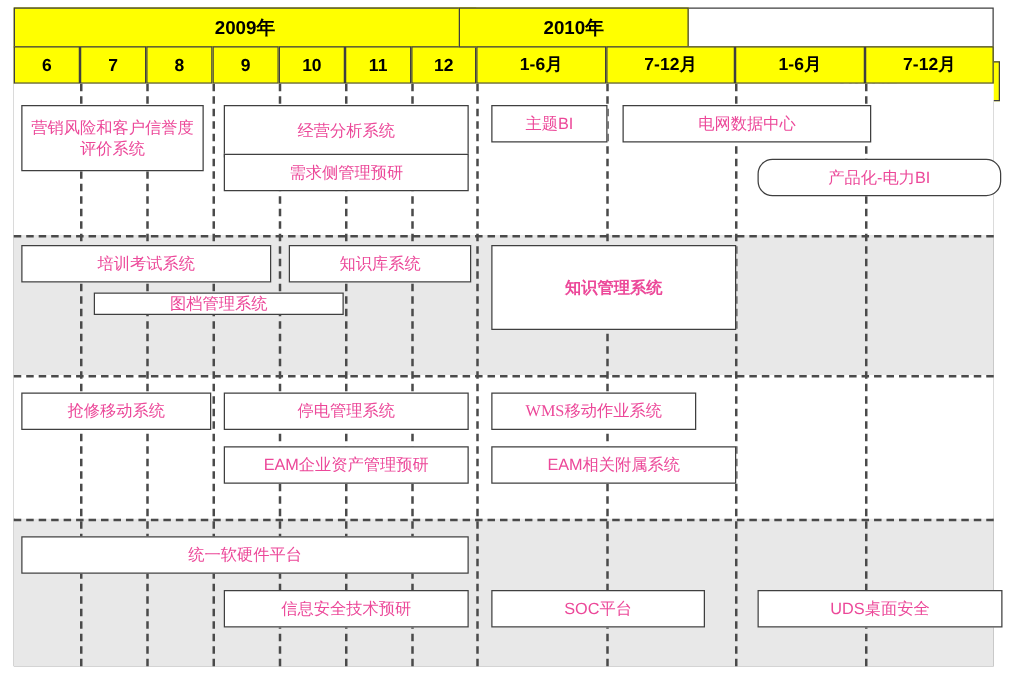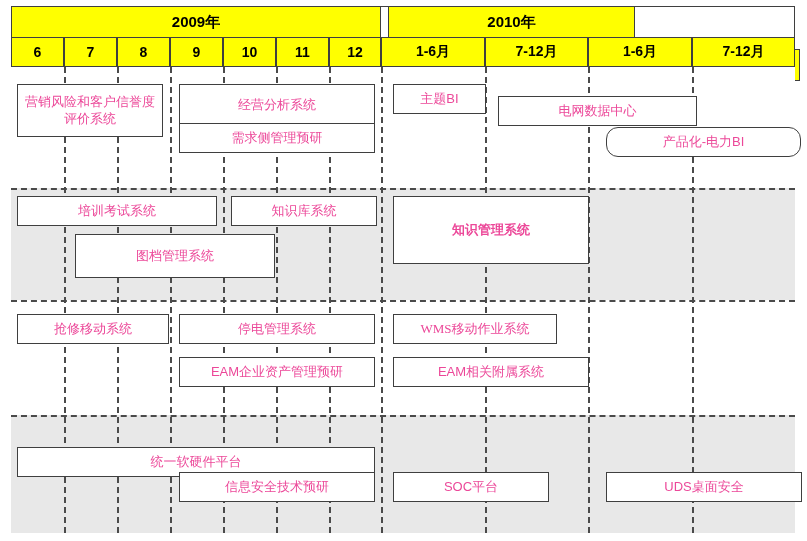--- a/index.html
+++ b/index.html
@@ -94,21 +94,21 @@
 
   <div id="header-layer">
       <div class="hdr-row hdr-year" style="left: 11px; width: 370px;">2009年</div>
       <div class="hdr-row hdr-sub" style="left: 11px; width: 53px;">6</div>
       <div class="hdr-row hdr-sub" style="left: 64px; width: 53px;">7</div>
       <div class="hdr-row hdr-sub" style="left: 117px; width: 53px;">8</div>
       <div class="hdr-row hdr-sub" style="left: 170px; width: 53px;">9</div>
       <div class="hdr-row hdr-sub" style="left: 223px; width: 53px;">10</div>
       <div class="hdr-row hdr-sub" style="left: 276px; width: 53px;">11</div>
       <div class="hdr-row hdr-sub" style="left: 329px; width: 52px;">12</div>
-      <div class="hdr-row hdr-year" style="left: 388px; width: 247px;">2010年</div>
+      <div class="hdr-row hdr-year" style="left: 367px; width: 184px;">2010年</div>
       <div class="hdr-row hdr-sub" style="left: 381px; width: 104px;">1-6月</div>
       <div class="hdr-row hdr-sub" style="left: 485px; width: 103px;">7-12月</div>
       <div class="hdr-row hdr-year" style="left: 588px; width: 212px; margin-top: 43px;">2011年</div>
       <div class="hdr-row hdr-sub" style="left: 588px; width: 104px;">1-6月</div>
       <div class="hdr-row hdr-sub" style="left: 692px; width: 103px;">7-12月</div>
     </div>
 
   <div class="bodyarea">
     <div id="bands-layer">
         <div class="band white" style="top: 0px; height: 121px;"></div>
@@ -131,31 +131,31 @@
     <div id="rowsep-layer">
         <div class="rowsep" style="top: 121px;"></div>
         <div class="rowsep" style="top: 233px;"></div>
         <div class="rowsep" style="top: 348px;"></div>
       </div>
     <div id="items-layer">
         <div class="pbox two-line" style="left: 6px; top: 17px; width: 146px; height: 53px;">营销风险和客户信誉度评价系统</div>
         <div class="pbox" style="left: 168px; top: 17px; width: 196px; height: 42px;">经营分析系统</div>
         <div class="pbox" style="left: 168px; top: 56px; width: 196px; height: 30px;">需求侧管理预研</div>
         <div class="pbox" style="left: 382px; top: 17px; width: 93px; height: 30px;">主题BI</div>
-        <div class="pbox" style="left: 487px; top: 17px; width: 199px; height: 30px; margin-top: 12px;">电网数据中心</div>
+        <div class="pbox" style="left: 487px; top: 17px; width: 199px; height: 30px;">电网数据中心</div>
         <div class="pbox" style="left: 595px; top: 60px; width: 195px; height: 30px; border-radius: 12px;">产品化-电力BI</div>
         <div class="pbox" style="left: 6px; top: 129px; width: 200px; height: 30px;">培训考试系统</div>
         <div class="pbox" style="left: 220px; top: 129px; width: 146px; height: 30px;">知识库系统</div>
-        <div class="pbox" style="left: 64px; top: 167px; width: 200px; height: 44px;">图档管理系统</div>
+        <div class="pbox" style="left: 64px; top: 167px; width: 200px; height: 18px;">图档管理系统</div>
         <div class="pbox" style="left: 382px; top: 129px; width: 196px; height: 68px; font-weight: bold;">知识管理系统</div>
         <div class="pbox" style="left: 6px; top: 247px; width: 152px; height: 30px;">抢修移动系统</div>
         <div class="pbox" style="left: 168px; top: 247px; width: 196px; height: 30px;">停电管理系统</div>
         <div class="pbox" style="left: 168px; top: 290px; width: 196px; height: 30px;">EAM企业资产管理预研</div>
         <div class="pbox" style="left: 382px; top: 247px; width: 164px; height: 30px; font-family: Liberation Serif, serif;">WMS移动作业系统</div>
         <div class="pbox" style="left: 382px; top: 290px; width: 196px; height: 30px;">EAM相关附属系统</div>
-        <div class="pbox" style="left: 6px; top: 362px; width: 358px; height: 30px; margin-top: 18px;">统一软硬件平台</div>
+        <div class="pbox" style="left: 6px; top: 362px; width: 358px; height: 30px;">统一软硬件平台</div>
         <div class="pbox" style="left: 168px; top: 405px; width: 196px; height: 30px;">信息安全技术预研</div>
-        <div class="pbox" style="left: 382px; top: 405px; width: 156px; height: 30px;">SOC平台</div>
+        <div class="pbox" style="left: 382px; top: 405px; width: 171px; height: 30px;">SOC平台</div>
         <div class="pbox" style="left: 595px; top: 405px; width: 196px; height: 30px;">UDS桌面安全</div>
       </div>
   </div>
 
 </div>
 
 </body></html>

